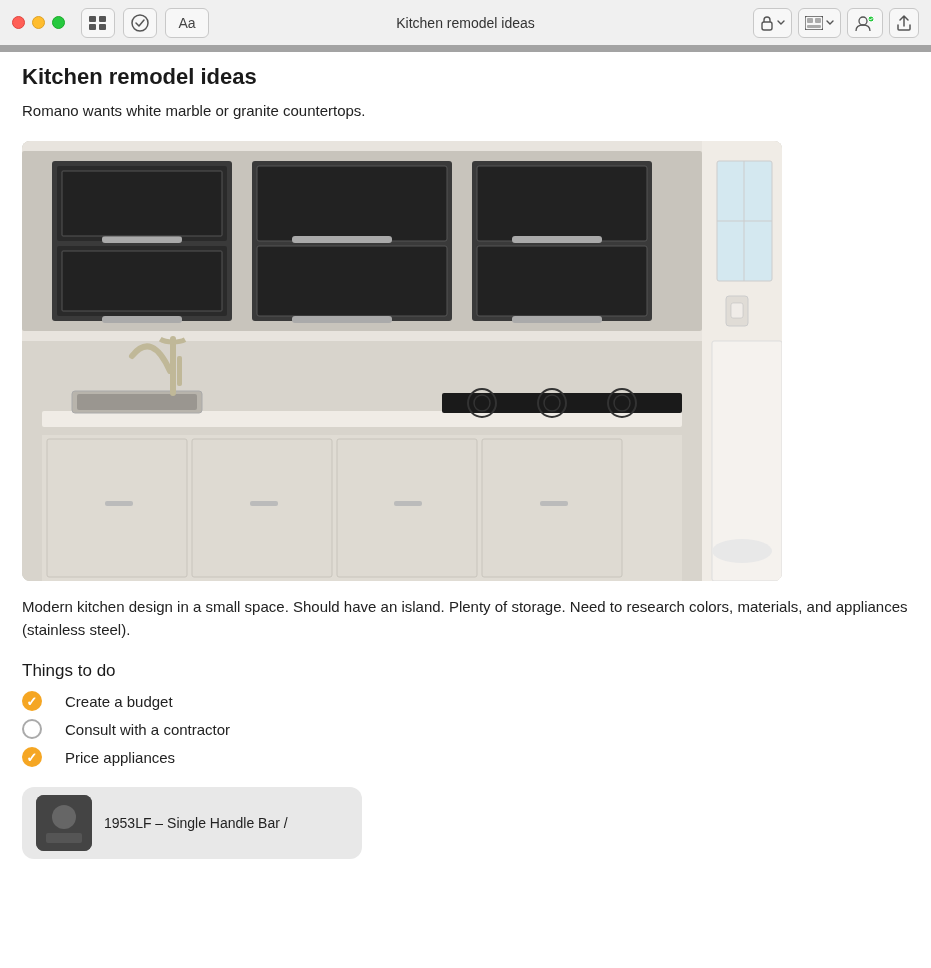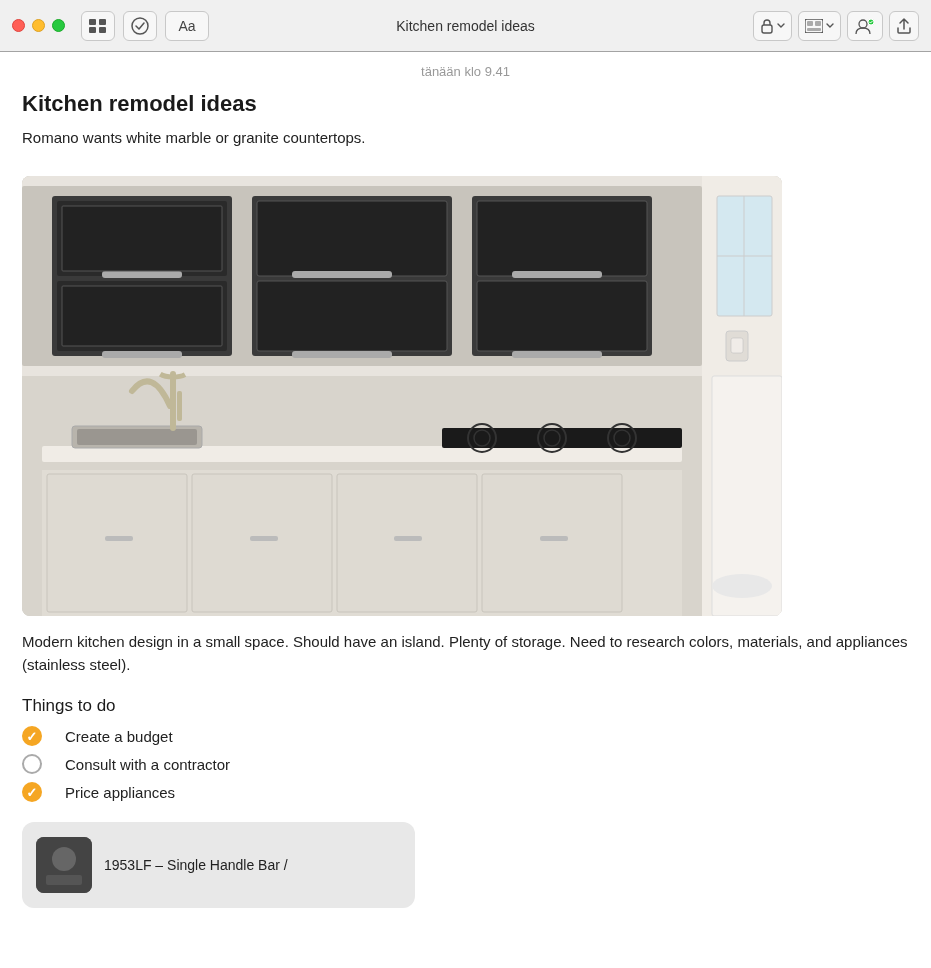--- a/index.html
+++ b/index.html
@@ -10,21 +10,21 @@
       width: 931px;
       height: 968px;
       overflow: hidden;
     }
 
     
     .title-bar {
       display: flex;
       align-items: center;
       background: #f0f0f0;
-      border-bottom: 1px solid #a3a3a3;
+      border-bottom: 7px solid #a3a3a3;
       height: 52px;
       padding: 0 12px;
       gap: 8px;
       position: relative;
     }
 
     .traffic-lights {
       display: flex;
       gap: 7px;
       margin-right: 8px;
@@ -111,21 +111,21 @@
     .note-title {
       font-size: 22px;
       font-weight: 700;
       color: #1a1a1a;
       margin-bottom: 10px;
     }
 
     .note-subtitle {
       font-size: 15px;
       color: #222;
-      margin-bottom: 26px;
+      margin-bottom: 18px;
       line-height: 1.5;
     }
 
     .note-image {
       width: 760px;
       height: 440px;
       border-radius: 8px;
       overflow: hidden;
       margin-bottom: 14px;
       background: #c8c8c0;
@@ -191,23 +191,23 @@
       color: white;
       font-size: 13px;
       font-weight: 700;
     }
 
     .attachment-card {
       display: flex;
       align-items: center;
       background: #e8e8e8;
       border-radius: 12px;
-      padding: 15px 14px;
+      padding: 8px 14px;
       gap: 12px;
-      width: 393px;
+      width: 340px;
       margin-top: 8px;
     }
 
     .attachment-thumb {
       width: 56px;
       height: 56px;
       border-radius: 8px;
       background: #555;
       overflow: hidden;
       flex-shrink: 0;
@@ -286,21 +286,20 @@
     <div class="toolbar-right-btn">
       <svg width="16" height="18" viewBox="0 0 16 18" fill="none">
         <path d="M8 12V2M8 2L4 6M8 2l4 4" stroke="#555" stroke-width="1.5" stroke-linecap="round" stroke-linejoin="round"></path>
         <path d="M2 11v4a1 1 0 001 1h10a1 1 0 001-1v-4" stroke="#555" stroke-width="1.5" stroke-linecap="round"></path>
       </svg>
     </div>
   </div>
 </div>
 
 <div class="content">
-  <div class="timestamp">tänään klo 9.41</div>
 
   <h1 class="note-title">Kitchen remodel ideas</h1>
 
   <p class="note-subtitle">Romano wants white marble or granite countertops.</p>
 
   <div class="note-image">
     <svg viewBox="0 0 760 440" xmlns="http://www.w3.org/2000/svg">
 
       <rect width="760" height="440" fill="#d8d4cc"></rect>
 

